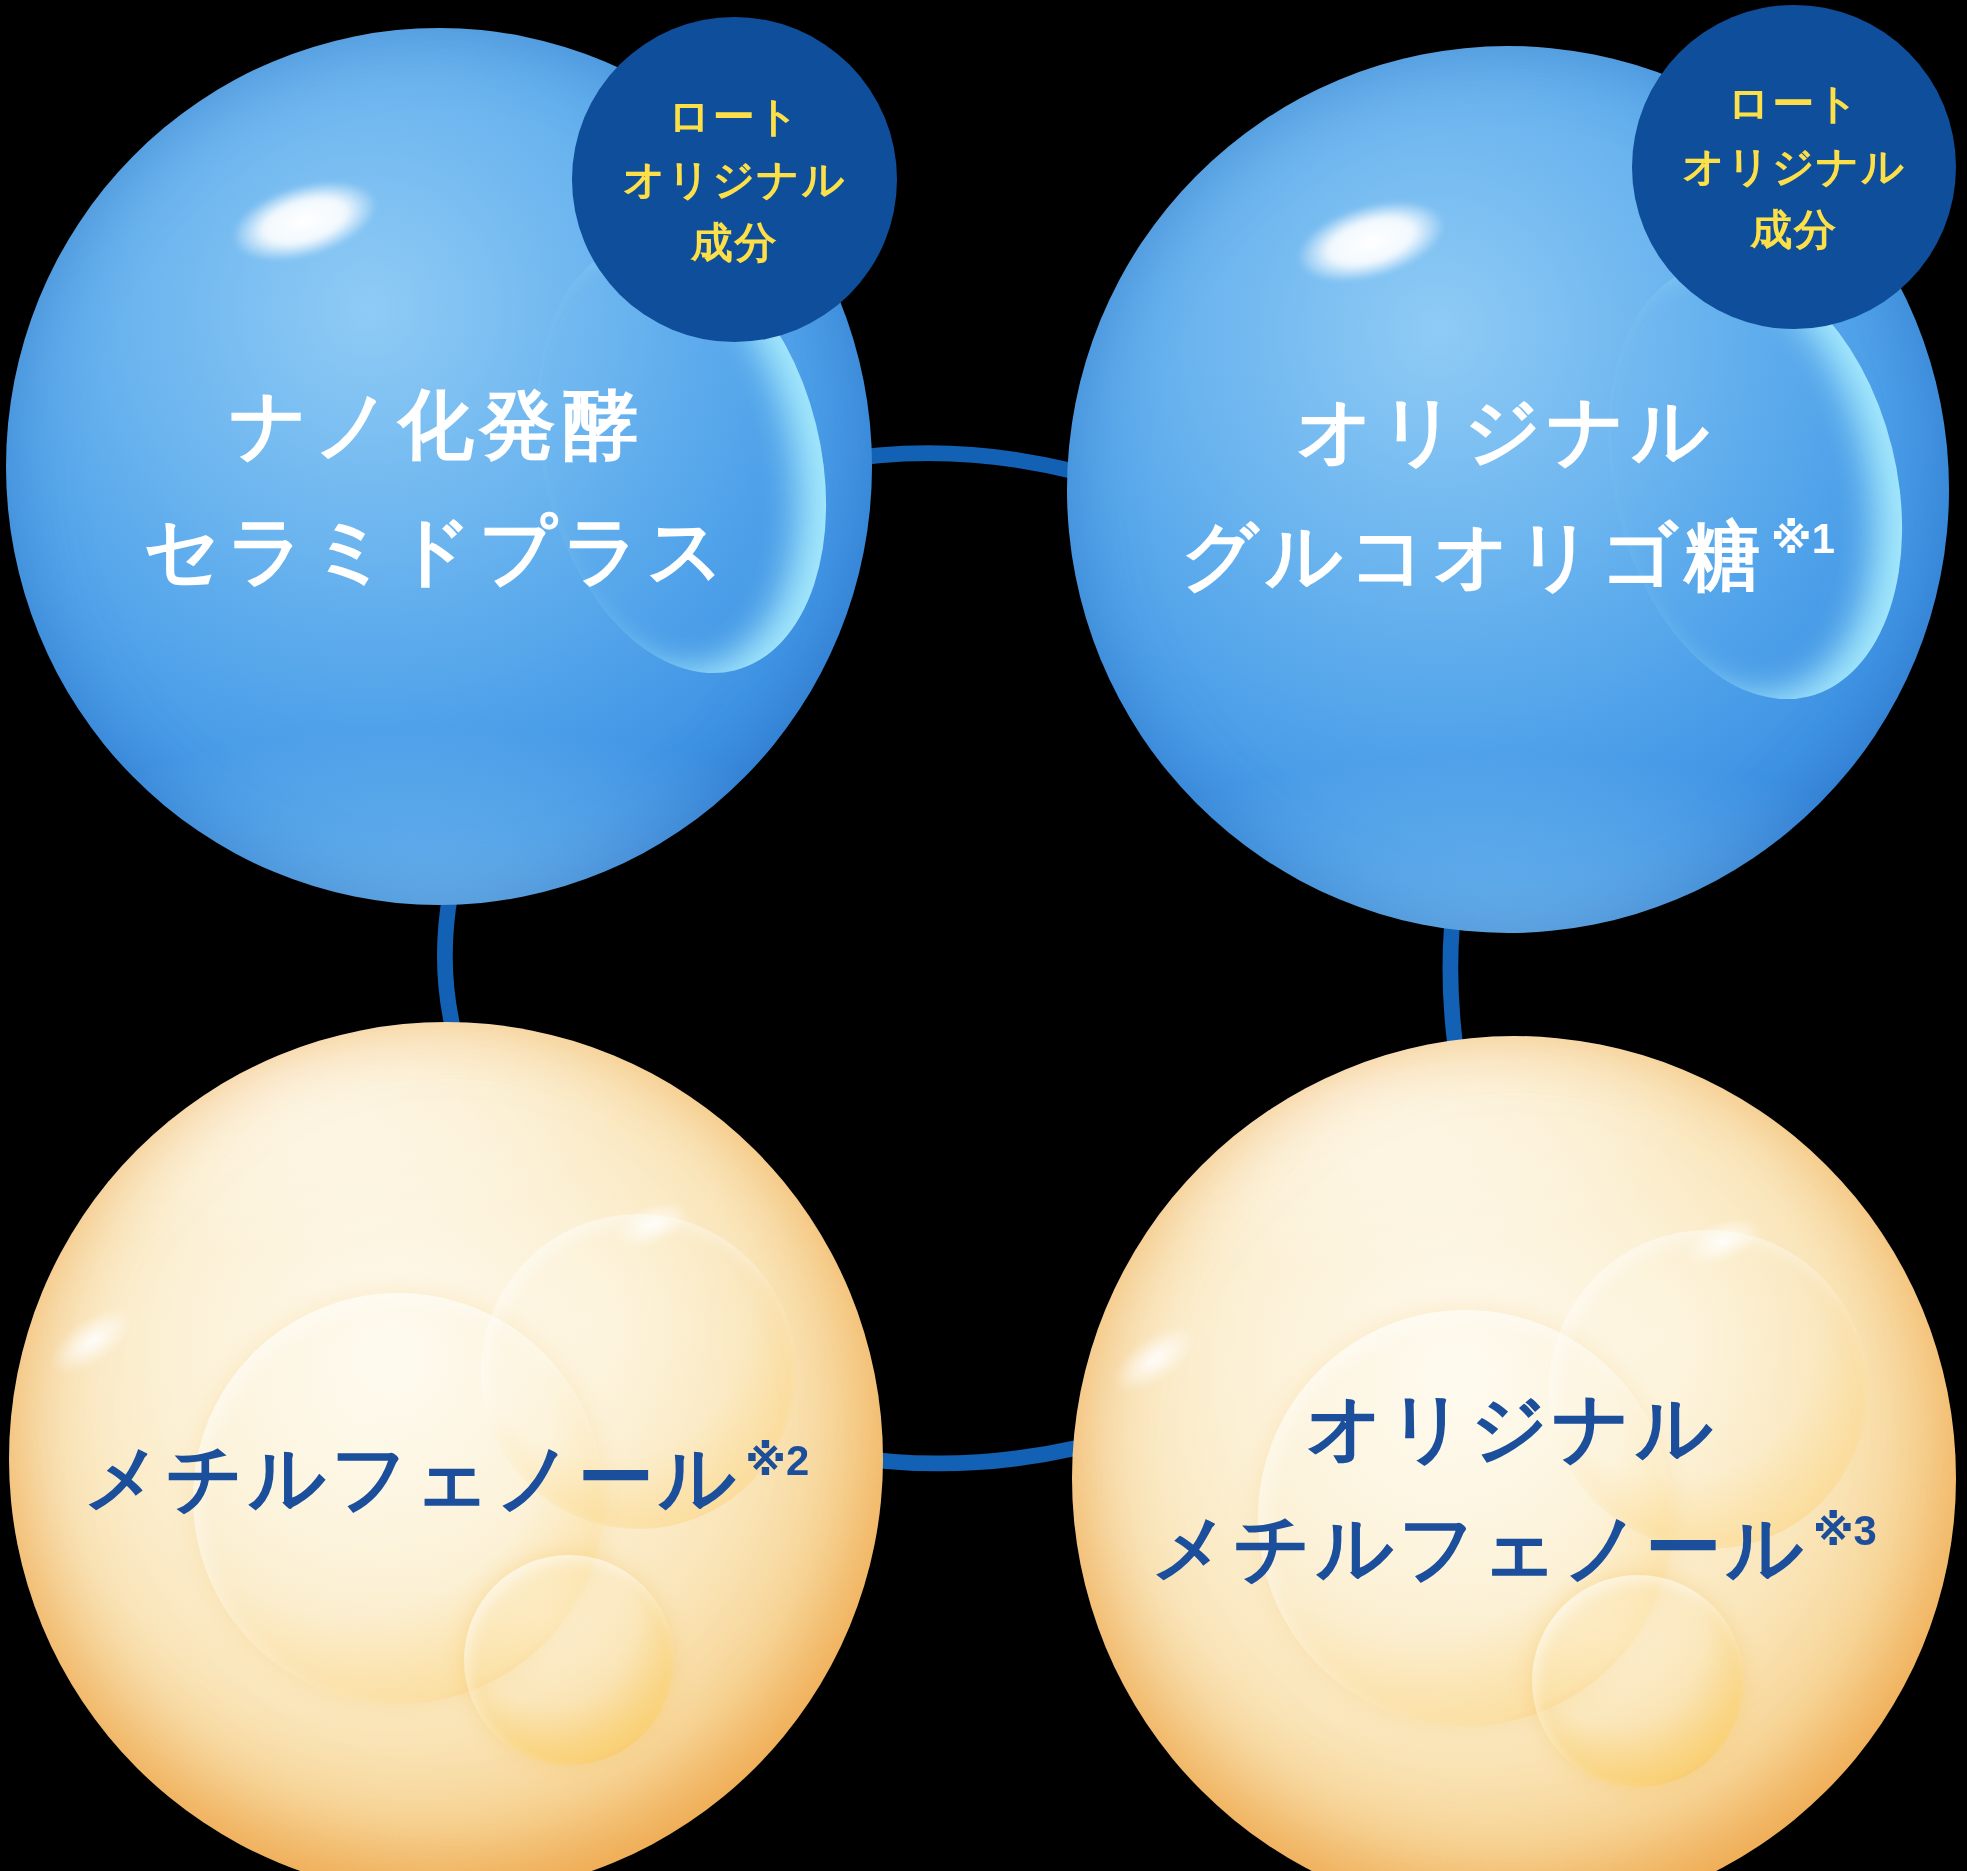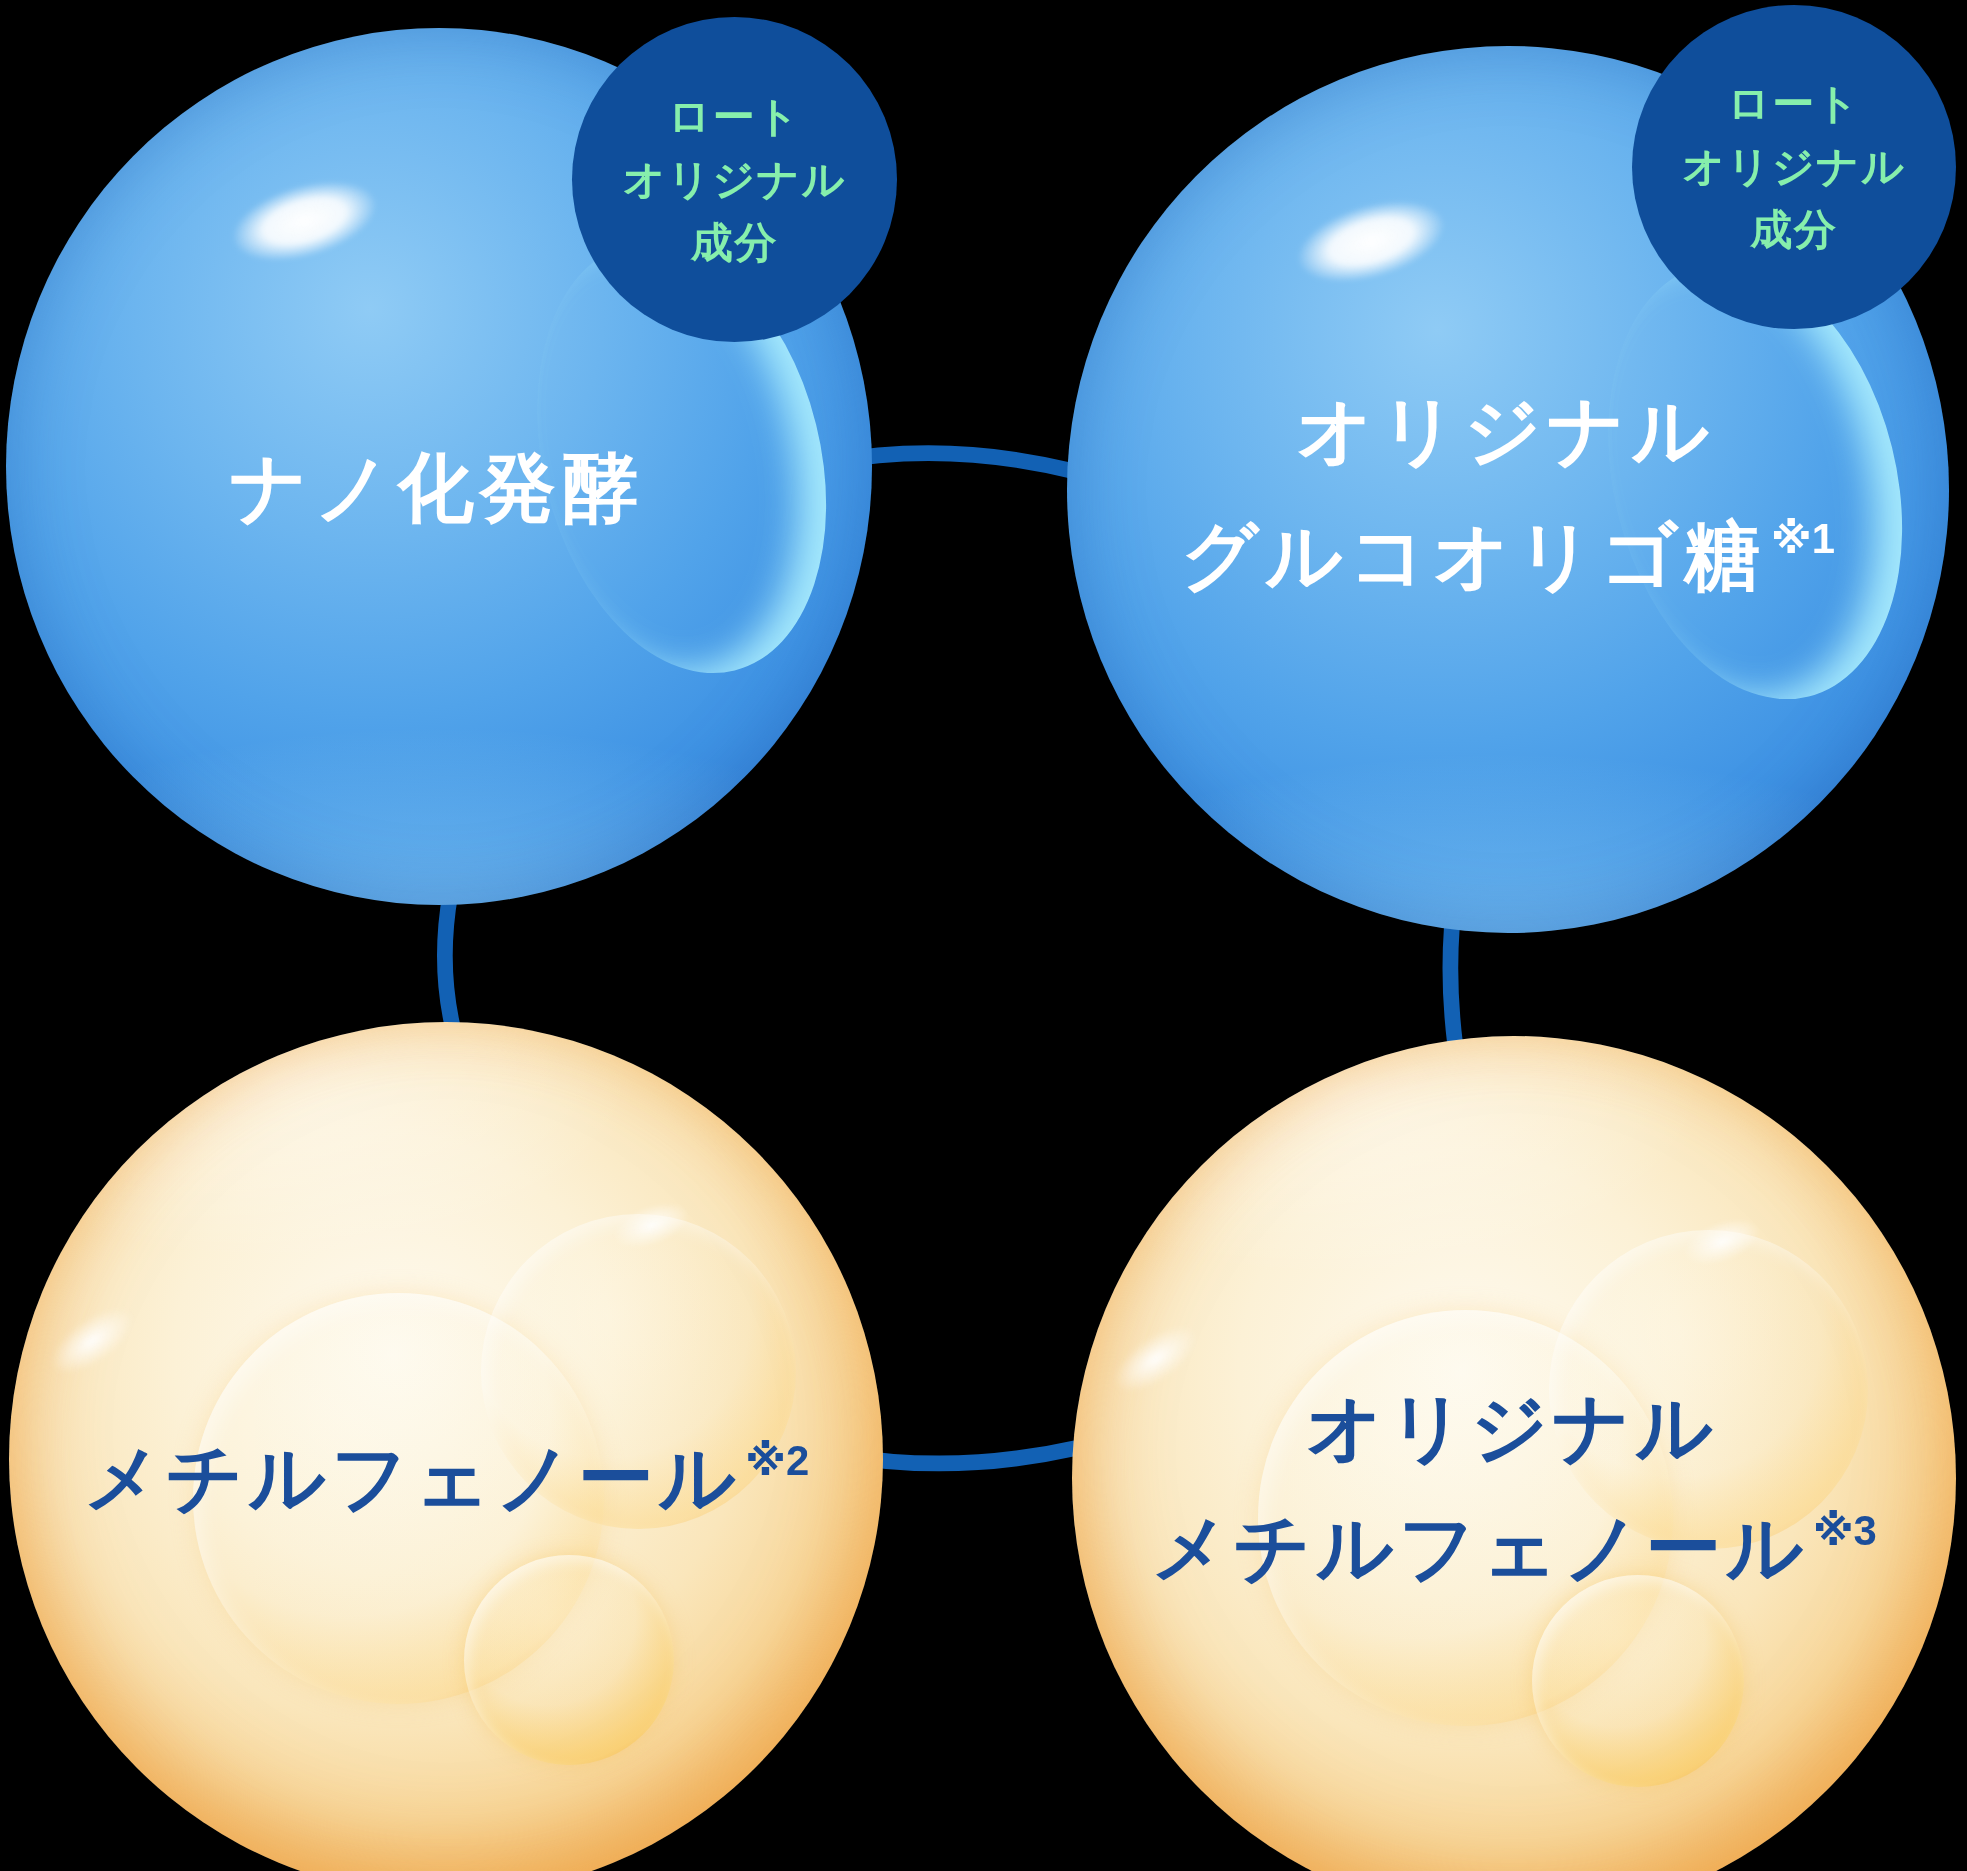--- a/index.html
+++ b/index.html
@@ -69,21 +69,21 @@
     box-shadow:inset 4.7px 6.3px 14px rgba(255,255,255,0.5), 0 0 20.4px rgba(248,195,95,0.4);
   }
   
   .badge{
     position:absolute;border-radius:50%;background:#0F4E9B;z-index:3;
     display:flex;flex-direction:column;justify-content:center;align-items:center;
   }
   #badge1{left:572px;top:17.3px;width:325px;height:325px;}
   #badge2{left:1632px;top:4.7px;width:324px;height:324px;}
   .badge .bline{
-    color:#86efac;font-size:42px;line-height:63px;font-weight:700;
+    color:#fde047;font-size:42px;line-height:63px;font-weight:700;
     letter-spacing:0.04em;text-align:center;white-space:nowrap;
   }
   
   .bubble-label{
     position:absolute;inset:0;display:flex;flex-direction:column;
     justify-content:center;align-items:center;gap:49px;z-index:4;
   }
   .bubble-label .line{
     font-size:76px;font-weight:700;line-height:1;white-space:nowrap;text-align:center;
   }
@@ -105,20 +105,21 @@
     <path d="M1070,1851 Q1215,1876 1368,1842"></path>
     <path d="M573,1135 Q557,1225 576,1308"></path>
     <path d="M1852,1132 Q1838,1225 1851,1330"></path>
   </svg>
 
   <div class="bubble blue" id="bubble1">
     <div class="shine"></div>
     <div class="crescent"></div>
     <div class="bubble-label">
       <div class="line"><span>ナノ化発酵</span><sup class="fn"></sup></div>
+      <div class="line"><span>セラミドプラス</span><sup class="fn"></sup></div>
     </div>
   </div>
 
   <div class="bubble blue" id="bubble2">
     <div class="shine"></div>
     <div class="crescent"></div>
     <div class="bubble-label">
       <div class="line"><span>オリジナル</span><sup class="fn"></sup></div>
       <div class="line"><span>グルコオリゴ糖</span><sup class="fn">※1</sup></div>
     </div>

